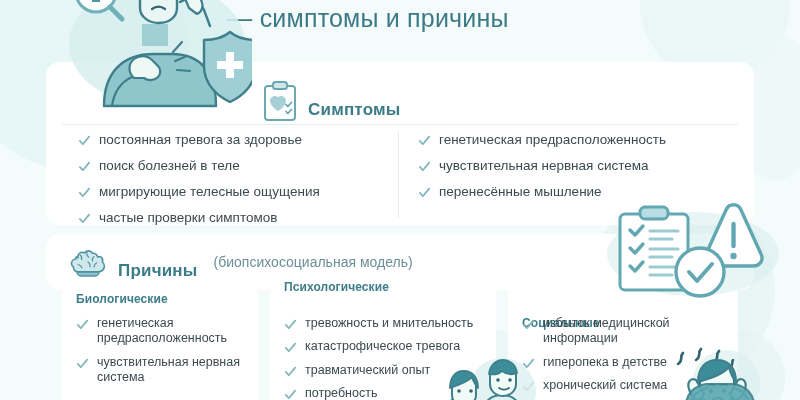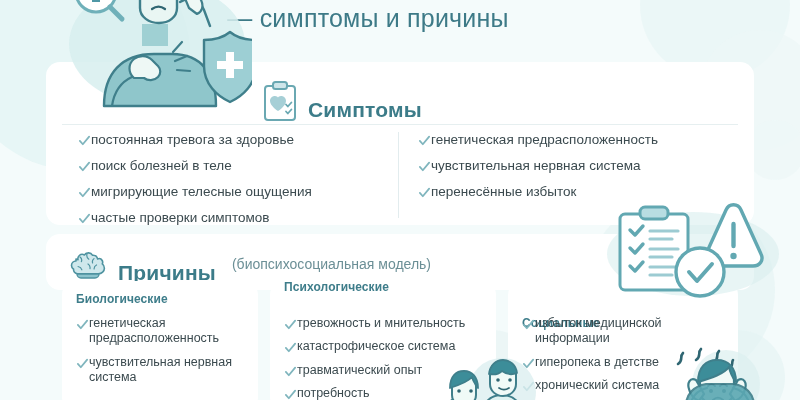--- a/index.html
+++ b/index.html
@@ -50,41 +50,41 @@
   #soc-card  { left: 508px; width: 230px; }
 
   
   .sec-head {
     position: absolute; display: flex; align-items: center; gap: 10px;
   }
   #symptoms-head { left: 262px; top: 80px; }
   #causes-head   { left: 68px;  top: 243px; }
 
   .sec-title {
-    font-size: 21px; font-weight: 700; color: #3c7c89; letter-spacing: .2px; margin-top: 18px;
+    font-size: 17px; font-weight: 700; color: #3c7c89; letter-spacing: .2px; margin-top: 18px;
   }
   .sec-sub {
     font-size: 14px; color: #6b8f96; font-weight: 400; margin-left: 6px; white-space: nowrap;
   }
   .head-rule {
     position: absolute; left: 62px; top: 124px; width: 676px; height: 1px;
     background: #e6eff0;
   }
 
   
   .sym-col { position: absolute; }
   #sym-left  { left: 78px;  top: 132px; width: 300px; }
   #sym-right { left: 418px; top: 132px; width: 300px; }
   .sym-divider {
     position: absolute; left: 398px; top: 132px; width: 1px; height: 86px;
     background: #e2ecee;
   }
 
   .li {
-    display: flex; align-items: flex-start; 
+    display: flex; align-items: flex-start; gap: 8px;
     margin-bottom: 9px;
     font-size: 13.5px; color: #3b4a4f; line-height: 1.25;
   }
   .tick {
     flex: 0 0 auto; width: 13px; height: 13px; margin-top: 2px;
   }
 
   
   .col-title {
     position: absolute; font-size: 12px; font-weight: 700; color: #3e7d8a;
@@ -179,21 +179,21 @@
     <div class="li">
       <svg class="tick" viewBox="0 0 14 14">
           <path d="M2 7.4l3.2 3.6L12 2.8" fill="none" stroke="#7fb5bd" stroke-width="1.9" stroke-linecap="round" stroke-linejoin="round"></path>
         </svg>
       <span>чувствительная нервная система</span>
     </div>
     <div class="li">
       <svg class="tick" viewBox="0 0 14 14">
           <path d="M2 7.4l3.2 3.6L12 2.8" fill="none" stroke="#7fb5bd" stroke-width="1.9" stroke-linecap="round" stroke-linejoin="round"></path>
         </svg>
-      <span>перенесённые избыток</span>
+      <span>перенесённые мышление</span>
     </div>
   </div>
 
   <div class="card" id="causes-card"></div>
 
   <div class="sec-head" id="causes-head">
     <span style="width:40px;height:34px;display:inline-block">
       <svg width="40" height="34" viewBox="0 0 40 34">
         <path d="M8 14c-2.5 0-4.5 2-4.5 4.4 0 1.6.8 3 2.1 3.8-.3 2.3 1.4 4.4 3.8 4.6h21c3.3 0 6-2.5 6-5.6 0-1.7-.8-3.3-2.1-4.3.5-1 .5-2.3-.1-3.4-.9-1.6-2.9-2.3-4.6-1.6-.5-2.2-2.6-3.8-5-3.6-.9-1.6-2.7-2.6-4.6-2.4-1.5.1-2.8.9-3.6 2.1-1.6-1-3.7-.8-5.1.5-1.2 1.1-1.7 2.7-1.3 4.2-.7-.4-1.4-.6-2-.7z" fill="#cfe8ec" stroke="#4f93a0" stroke-width="1.6" stroke-linejoin="round"></path>
         <path d="M12 10c1.6 1.2 2 3 1.4 4.6M19 7c-.6 2 .2 4 1.8 5.2M26 11.6c-1.4 1.1-1.9 2.8-1.4 4.4M10 19.5c2 .4 3.4 1.6 3.9 3.3M20 17c1.6 1 2.3 2.8 2 4.6M28.5 18c-1.6.8-2.5 2.3-2.4 4" fill="none" stroke="#4f93a0" stroke-width="1.2" stroke-linecap="round"></path>
@@ -231,21 +231,21 @@
     <div class="li">
       <svg class="tick" viewBox="0 0 14 14">
           <path d="M2 7.4l3.2 3.6L12 2.8" fill="none" stroke="#7fb5bd" stroke-width="1.9" stroke-linecap="round" stroke-linejoin="round"></path>
         </svg>
       <span>тревожность и мнительность</span>
     </div>
     <div class="li">
       <svg class="tick" viewBox="0 0 14 14">
           <path d="M2 7.4l3.2 3.6L12 2.8" fill="none" stroke="#7fb5bd" stroke-width="1.9" stroke-linecap="round" stroke-linejoin="round"></path>
         </svg>
-      <span>катастрофическое система</span>
+      <span>катастрофическое тревога</span>
     </div>
     <div class="li">
       <svg class="tick" viewBox="0 0 14 14">
           <path d="M2 7.4l3.2 3.6L12 2.8" fill="none" stroke="#7fb5bd" stroke-width="1.9" stroke-linecap="round" stroke-linejoin="round"></path>
         </svg>
       <span>травматический опыт</span>
     </div>
     <div class="li">
       <svg class="tick" viewBox="0 0 14 14">
           <path d="M2 7.4l3.2 3.6L12 2.8" fill="none" stroke="#7fb5bd" stroke-width="1.9" stroke-linecap="round" stroke-linejoin="round"></path>

